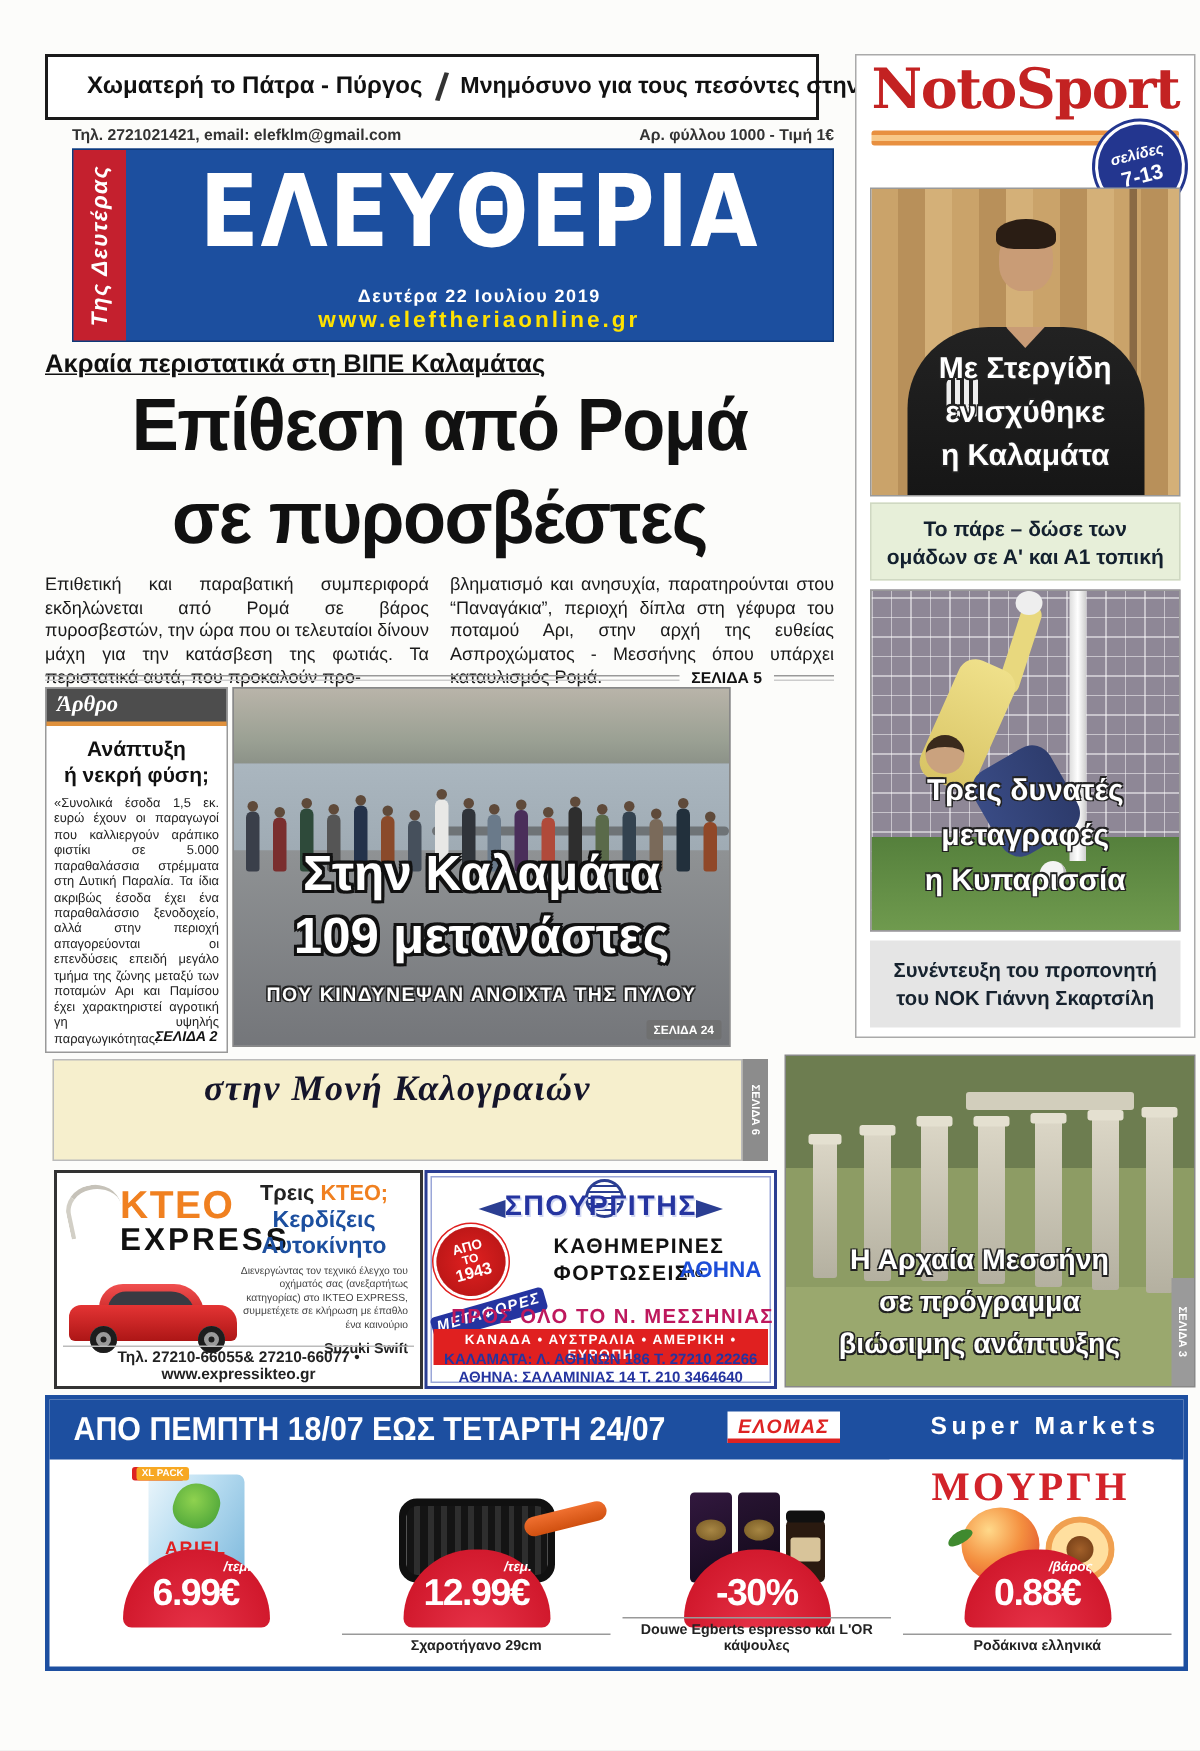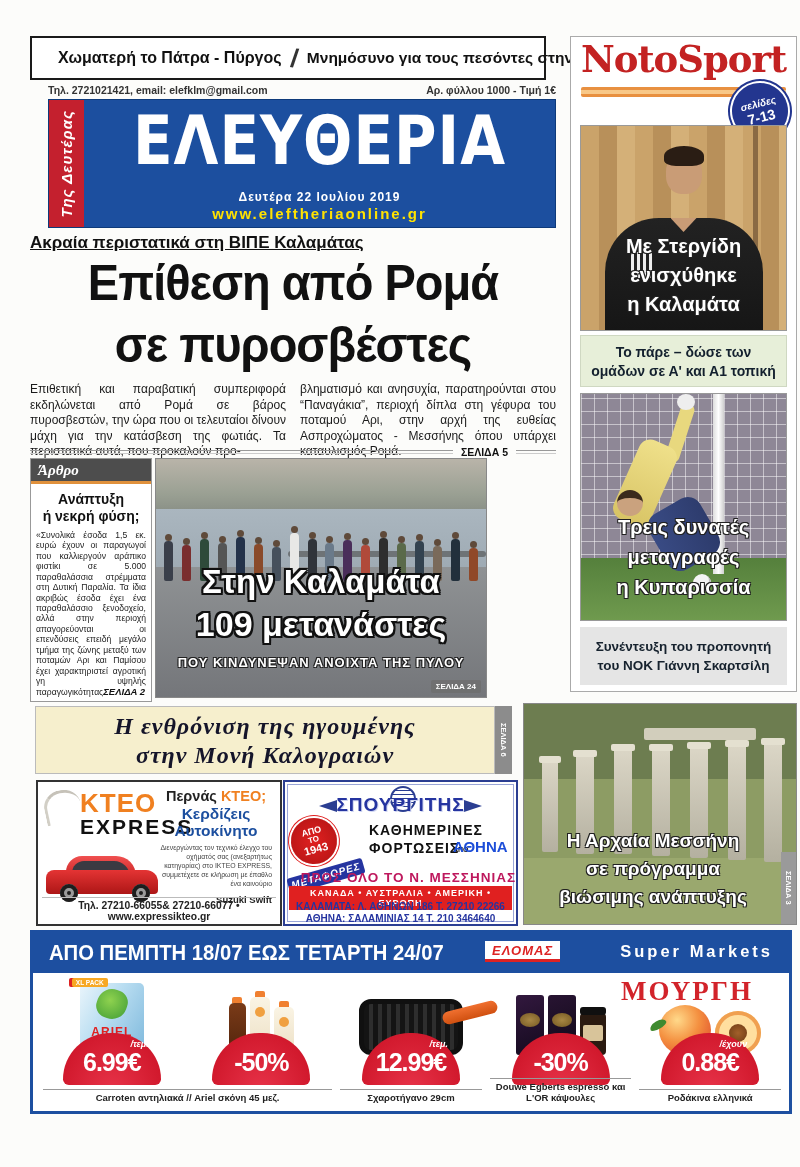--- a/index.html
+++ b/index.html
@@ -293,21 +293,20 @@
         <div>η Κυπαρισσία</div>
       </div>
     </div>
     <div class="ns-gray">
       <div>Συνέντευξη του προπονητή</div>
       <div>του ΝΟΚ Γιάννη Σκαρτσίλη</div>
     </div>
   </div>
 
   <div class="abs enth">
-    <div>Η ενθρόνιση της ηγουμένης</div>
     <div>στην Μονή Καλογραιών</div>
   </div>
   <div class="abs enth-tab">ΣΕΛΙΔΑ 6</div>
 
   <div class="abs messini">
     <div class="col" style="left:18px;top:52px;width:16px;height:96px;"></div>
     <div class="col" style="left:52px;top:46px;width:18px;height:104px;"></div>
     <div class="col" style="left:90px;top:40px;width:18px;height:110px;"></div>
     <div class="col" style="left:128px;top:40px;width:18px;height:112px;"></div>
     <div class="col" style="left:166px;top:38px;width:18px;height:116px;"></div>
@@ -320,21 +319,21 @@
     <div class="ms-tab">ΣΕΛΙΔΑ 3</div>
   </div>
 
   <div class="abs kteo">
     <div class="kt-sketch"></div>
     <div class="kt-brand">
       <div class="k1">ΚΤΕΟ</div>
       <div class="k2">EXPRESS</div>
     </div>
     <div class="kt-tag">
-      <div class="t1"><span>Περνάς </span><span class="o">ΚΤΕΟ;</span></div>
+      <div class="t1"><span>Τρεις </span><span class="o">ΚΤΕΟ;</span></div>
       <div class="t2">Κερδίζεις</div>
       <div class="t2">Αυτοκίνητο</div>
     </div>
     <div class="kt-body">Διενεργώντας τον τεχνικό έλεγχο του οχήματός σας (ανεξαρτήτως κατηγορίας) στο ΙΚΤΕΟ EXPRESS, συμμετέχετε σε κλήρωση με έπαθλο ένα καινούριο</div>
     <div class="kt-prize">Suzuki Swift</div>
     <div class="kt-car">
       <div class="car-roof"></div>
       <div class="car-win"></div>
       <div class="car-body"></div>
       <div class="car-wheel" style="left:14px;"></div>
@@ -380,32 +379,20 @@
             <span class="ariel-strip"></span>
           </div>
         </div>
         <div class="bubble">
           <span class="unit">/τεμ.</span>
           <span class="price">6.99€</span>
         </div>
         <div class="cap empty"></div>
       </div>
 
-      <div class="cell">
-        <div class="g">
-          <div class="bottle bt1"></div>
-          <div class="bottle bt2"></div>
-          <div class="bottle bt3"></div>
-        </div>
-        <div class="bubble">
-          <span class="unit"></span>
-          <span class="price">-50%</span>
-        </div>
-        <div class="cap wide">Carroten αντηλιακά // Ariel σκόνη 45 μεζ.</div>
-      </div>
 
       <div class="cell">
         <div class="g">
           <div class="pan">
             <div class="pan-handle"></div>
           </div>
         </div>
         <div class="bubble">
           <span class="unit">/τεμ.</span>
           <span class="price">12.99€</span>
@@ -427,21 +414,21 @@
       </div>
 
       <div class="cell">
         <div class="g">
           <div class="peach pe1">
             <div class="leaf" style="left:-10px;top:16px;"></div>
           </div>
           <div class="peach pe2"></div>
         </div>
         <div class="bubble">
-          <span class="unit">/έχουν</span>
+          <span class="unit">/βάρος</span>
           <span class="price">0.88€</span>
         </div>
         <div class="cap">Ροδάκινα ελληνικά</div>
       </div>
 
     </div>
   </div>
 
 </div>
 

